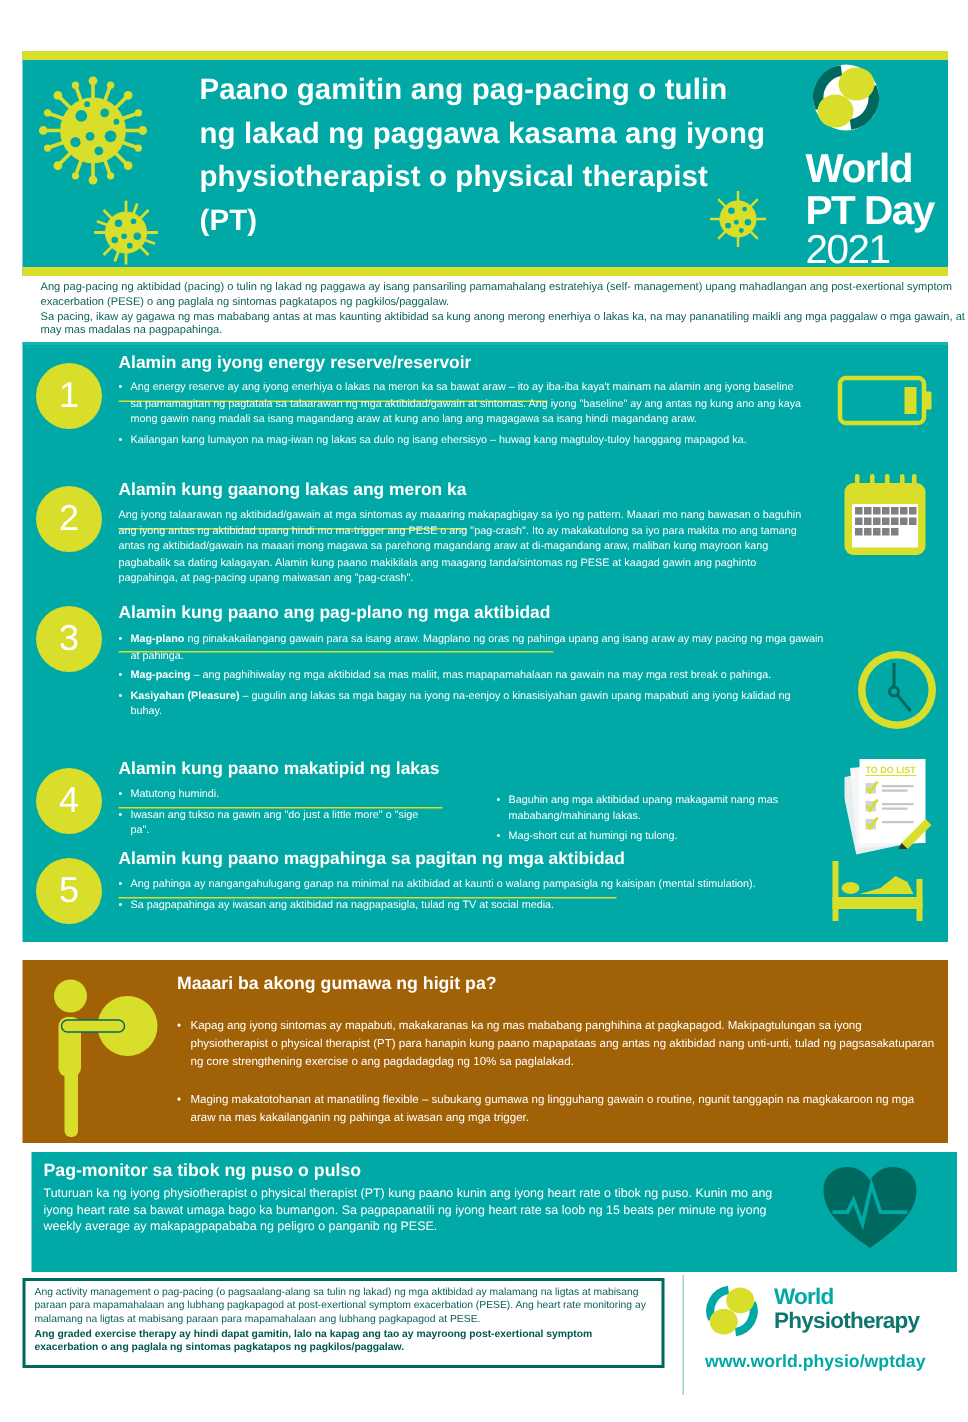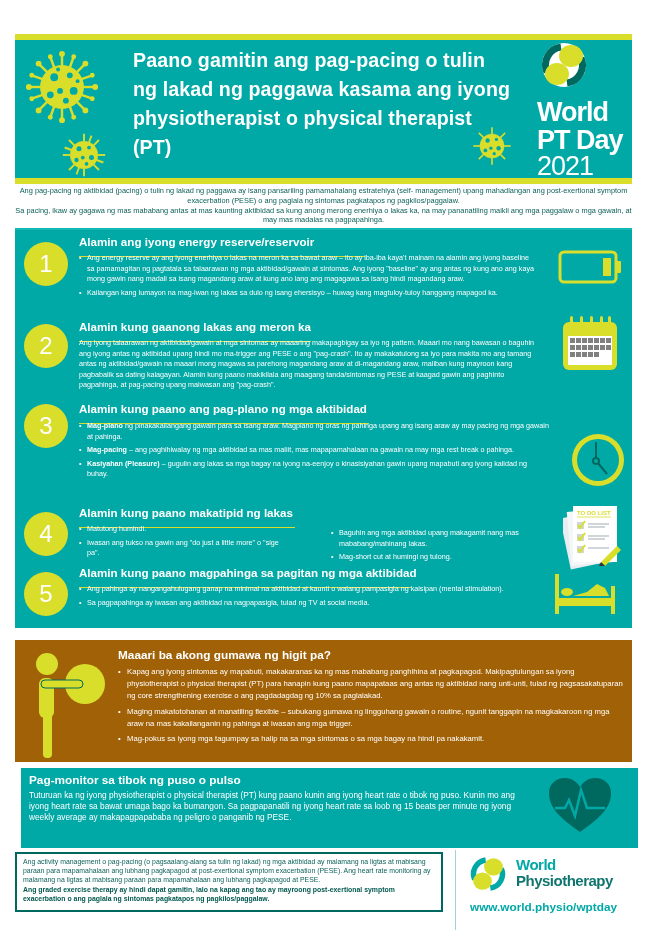--- a/index.html
+++ b/index.html
@@ -15,41 +15,41 @@
   .header-title { position: absolute; left: 118px; top: 12px; width: 380px; font-size: 19.6px; line-height: 29px; font-weight: bold; color: #ffffff; letter-spacing: 0.1px; }
   .virus { position: absolute; }
   .wpt-logo { position: absolute; left: 518px; top: 8px; width: 96px; height: 136px; }
   .wpt-logo .circle { position: absolute; left: 8px; top: 0; width: 46px; height: 46px; }
   .wpt-logo .line1, .wpt-logo .line2 { position: absolute; left: 4px; font-weight: bold; color: #fff; font-size: 27px; letter-spacing: -1px; line-height: 28px; }
   .wpt-logo .line1 { top: 56px; }
   .wpt-logo .line2 { top: 84px; }
   .wpt-logo .year { position: absolute; left: 4px; top: 110px; font-size: 27px; color: #fff; line-height: 28px; letter-spacing: -1px; }
 
   
-  .intro { position: absolute; left: 0; top: 186px; width: 617px; font-size: 7.4px; line-height: 9.8px; color: #0a5f58; text-align: center; }
+  .intro { position: absolute; left: 12px; top: 186px; width: 617px; font-size: 7.4px; line-height: 9.8px; color: #0a5f58; text-align: left; }
   .intro p { margin: 0; }
 
   
   .main { position: absolute; left: 0; top: 228px; width: 617px; height: 400px; background: #00a8a6; border-top: 2px solid #14b8b2; }
   .step { position: absolute; left: 0; width: 617px; }
   .step-num { position: absolute; left: 9px; width: 44px; height: 44px; border-radius: 50%; background: #d9de2b; color: #ffffff; font-size: 24px; display: flex; align-items: center; justify-content: center; }
-  .step-title { position: absolute; left: 64px; font-size: 11.6px; font-weight: bold; color: #ffffff; padding-bottom: 8px; border-bottom: 1.5px solid #d9de2b; white-space: nowrap; }
+  .step-title { position: absolute; left: 64px; font-size: 11.6px; font-weight: bold; color: #ffffff; padding-bottom: 19px; border-bottom: 1.5px solid #d9de2b; white-space: nowrap; }
   .step-body { position: absolute; left: 64px; font-size: 7.2px; line-height: 10.6px; color: #ffffff; }
   .step-body ul { list-style: none; }
   .step-body li { position: relative; padding-left: 8px; margin-bottom: 3px; }
   .step-body li::before { content: "•"; position: absolute; left: 0; top: 0; }
   .step-body b { font-weight: bold; }
   .step-icon { position: absolute; }
 
   
   .more { position: absolute; left: 0; top: 640px; width: 617px; height: 122px; background: #a16207; }
   .more-title { position: absolute; left: 103px; top: 8px; font-size: 11.8px; font-weight: bold; color: #ffffff; }
   .more-body { position: absolute; left: 103px; top: 26px; width: 508px; font-size: 7.7px; line-height: 12.2px; color: #ffffff; }
   .more-body ul { list-style: none; }
-  .more-body li { position: relative; padding-left: 9px; margin-bottom: 3px; }
+  .more-body li { position: relative; padding-left: 9px; margin-bottom: 3px; margin-top: 12px; }
   .more-body li::before { content: "•"; position: absolute; left: 0; }
 
   
   .pulse { position: absolute; left: 6px; top: 768px; width: 617px; height: 80px; background: #00a8a6; }
   .pulse-title { position: absolute; left: 8px; top: 5px; font-size: 11.8px; font-weight: bold; color: #ffffff; }
   .pulse-body { position: absolute; left: 8px; top: 22px; width: 500px; font-size: 8.3px; line-height: 11.2px; color: #ffffff; }
 
   
   .note { position: absolute; left: 0; top: 852px; width: 428px; height: 60px; border: 2px solid #00695f; padding: 3px 6px; font-size: 6.9px; line-height: 9.2px; color: #0a5f58; }
   .note b { font-weight: bold; color: #00584f; }

